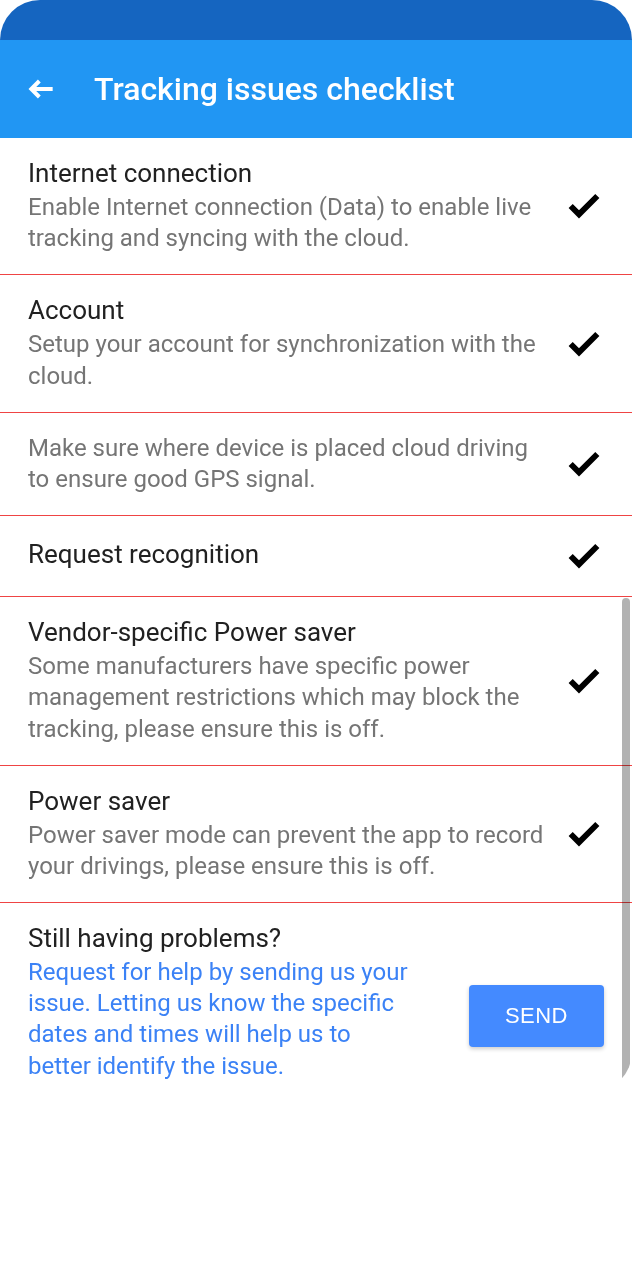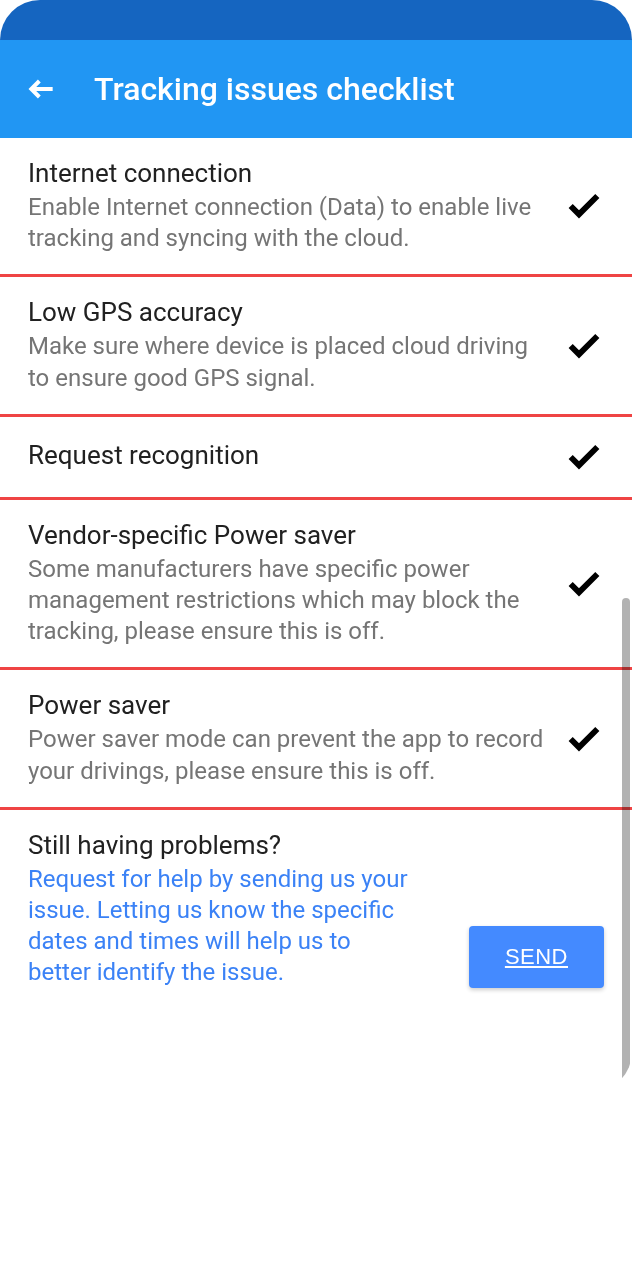--- a/index.html
+++ b/index.html
@@ -57,21 +57,21 @@
     }
     .content {
       height: calc(1264px - 138px);
       overflow-y: auto;
       position: relative;
     }
     .checklist-item {
       display: flex;
       align-items: center;
       padding: 20px 28px 20px 28px;
-      border-bottom: 3px solid #ef4444;
+      border-bottom: 1px solid #ef4444;
       cursor: pointer;
     }
     .item-text {
       flex: 1;
       padding-right: 16px;
     }
     .item-title {
       font-size: 26px;
       color: #212121;
       font-weight: 400;
@@ -89,21 +89,21 @@
     }
     .check-icon svg {
       width: 40px;
       height: 40px;
       stroke: #000;
       stroke-width: 3.5;
       fill: none;
     }
     .help-section {
       display: flex;
-      align-items: flex-end;
+      align-items: center;
       padding: 20px 28px 20px 28px;
       gap: 36px;
     }
     .help-text {
       flex: 1;
       padding-right: 16px;
     }
     .help-title {
       font-size: 26px;
       color: #212121;
@@ -120,21 +120,20 @@
       color: #fff;
       border: none;
       padding: 18px 36px;
       font-size: 22px;
       font-weight: 500;
       border-radius: 4px;
       cursor: pointer;
       letter-spacing: 0.5px;
       margin-top: 28px;
       box-shadow: 0 2px 4px rgba(0,0,0,0.2);
-      text-decoration: underline;
     }
     .scrollbar-indicator {
       position: absolute;
       right: 2px;
       top: 460px;
       width: 8px;
       height: 510px;
       background: rgba(0,0,0,0.3);
       border-radius: 4px;
     }
@@ -161,24 +160,34 @@
         <div class="item-title">Internet connection</div>
         <div class="item-description">Enable Internet connection (Data) to enable live tracking and syncing with the cloud.</div>
       </div>
       <div class="check-icon">
         <svg viewBox="0 0 24 24">
             <path d="M4 12l5 5L20 6"></path>
           </svg>
       </div>
     </div>
 
-
-    <div class="checklist-item">
-      <div class="item-text">
-        <div class="item-title">Low GPS accuracy</div>
+    <div class="checklist-item">
+      <div class="item-text">
+        <div class="item-title">Account</div>
+        <div class="item-description">Setup your account for synchronization with the cloud.</div>
+      </div>
+      <div class="check-icon">
+        <svg viewBox="0 0 24 24">
+            <path d="M4 12l5 5L20 6"></path>
+          </svg>
+      </div>
+    </div>
+
+    <div class="checklist-item">
+      <div class="item-text">
         <div class="item-description">Make sure where device is placed cloud driving to ensure good GPS signal.</div>
       </div>
       <div class="check-icon">
         <svg viewBox="0 0 24 24">
             <path d="M4 12l5 5L20 6"></path>
           </svg>
       </div>
     </div>
 
     <div class="checklist-item">

